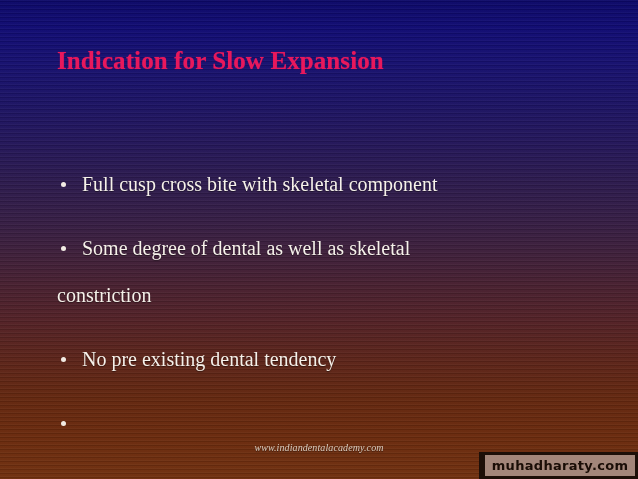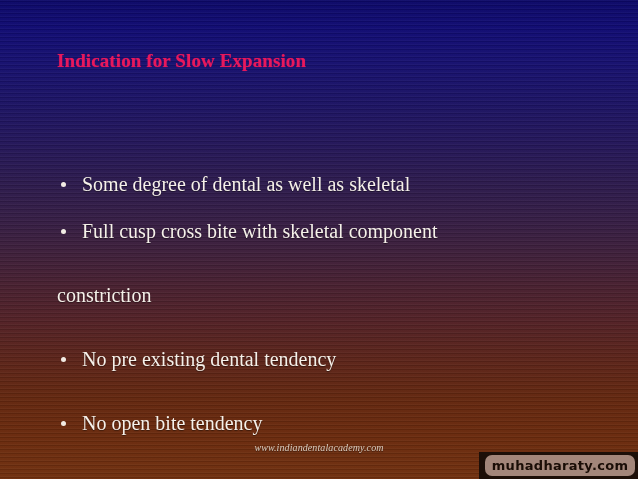--- a/index.html
+++ b/index.html
@@ -43,21 +43,21 @@
         #70300f 100%
       );
   }
 
   
   #title {
     position: absolute;
     left: 57px;
     top: 48px;
     width: 540px;
-    font-size: 19px;
+    font-size: 25px;
     font-weight: bold;
     line-height: 26px;
     color: #e8185c;
     letter-spacing: 0.1px;
     text-shadow: 0 0 1px rgba(232,24,92,0.55);
     white-space: nowrap;
   }
 
   
   #body {
@@ -127,59 +127,57 @@
   #watermark-inner {
     position: absolute;
     left: 6px;
     top: 3px;
     right: 3px;
     bottom: 3px;
     background: #a3867a;
     display: flex;
     align-items: center;
     justify-content: center;
-    border-radius: 7px;
   }
   #watermark-text {
     font-family: "DejaVu Sans", sans-serif;
     font-size: 13px;
     font-weight: bold;
     color: #1a0d06;
     letter-spacing: 0.3px;
     white-space: nowrap;
   }
 </style>
 </head>
 <body>
 
 <div id="slide">
 
   <div id="title">Indication for Slow Expansion</div>
 
   <div id="body">
 
+    <div class="bullet-row">
+      <span class="bullet-dot"></span>
+      <span>Full cusp cross bite with skeletal component</span>
+    </div>
+
     <div class="bullet-row has-wrap">
       <span class="bullet-dot"></span>
       <span>Some degree of dental as well as skeletal</span>
-    </div>
-
-    <div class="bullet-row">
-      <span class="bullet-dot"></span>
-      <span>Full cusp cross bite with skeletal component</span>
     </div>
     <div class="wrap-line">constriction</div>
 
     <div class="bullet-row">
       <span class="bullet-dot"></span>
       <span>No pre existing dental tendency</span>
     </div>
 
     <div class="bullet-row">
       <span class="bullet-dot"></span>
-      <span>No open bite tendency</span>
     </div>
 
   </div>
 
   <div id="footer-url">www.indiandentalacademy.com</div>
 
   <div id="watermark">
     <div id="watermark-inner">
       <span id="watermark-text">muhadharaty.com</span>
     </div>

